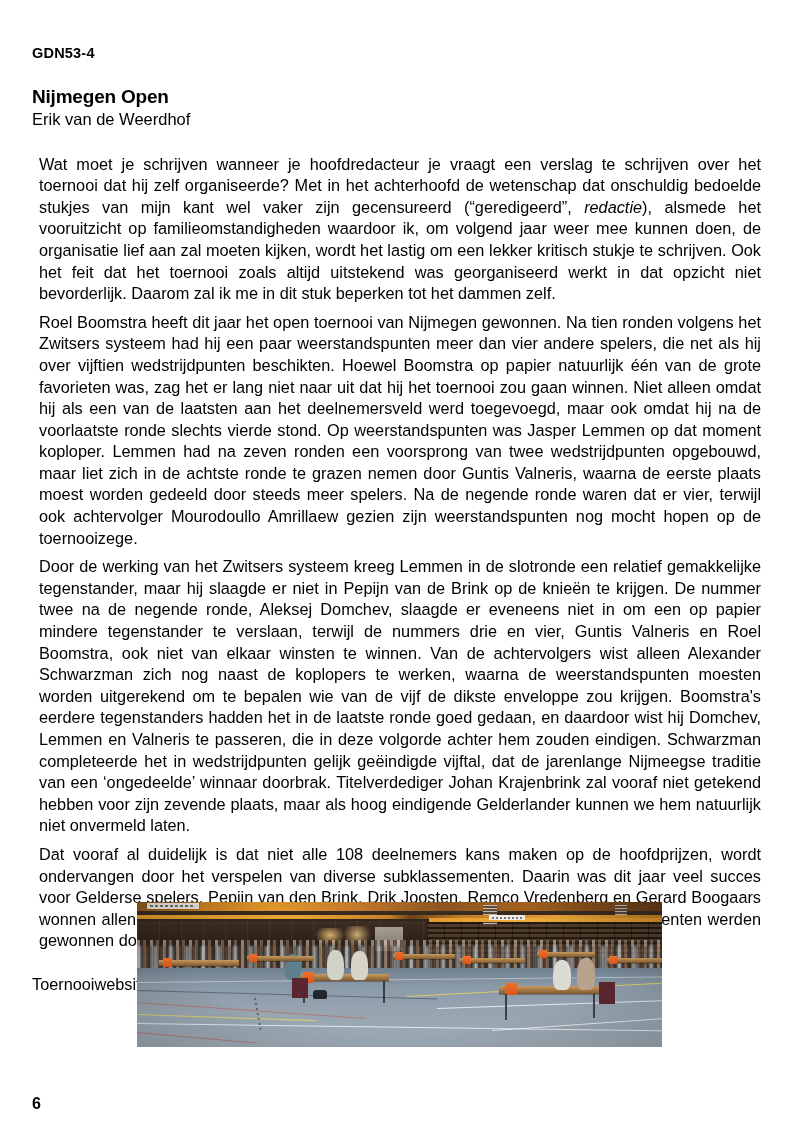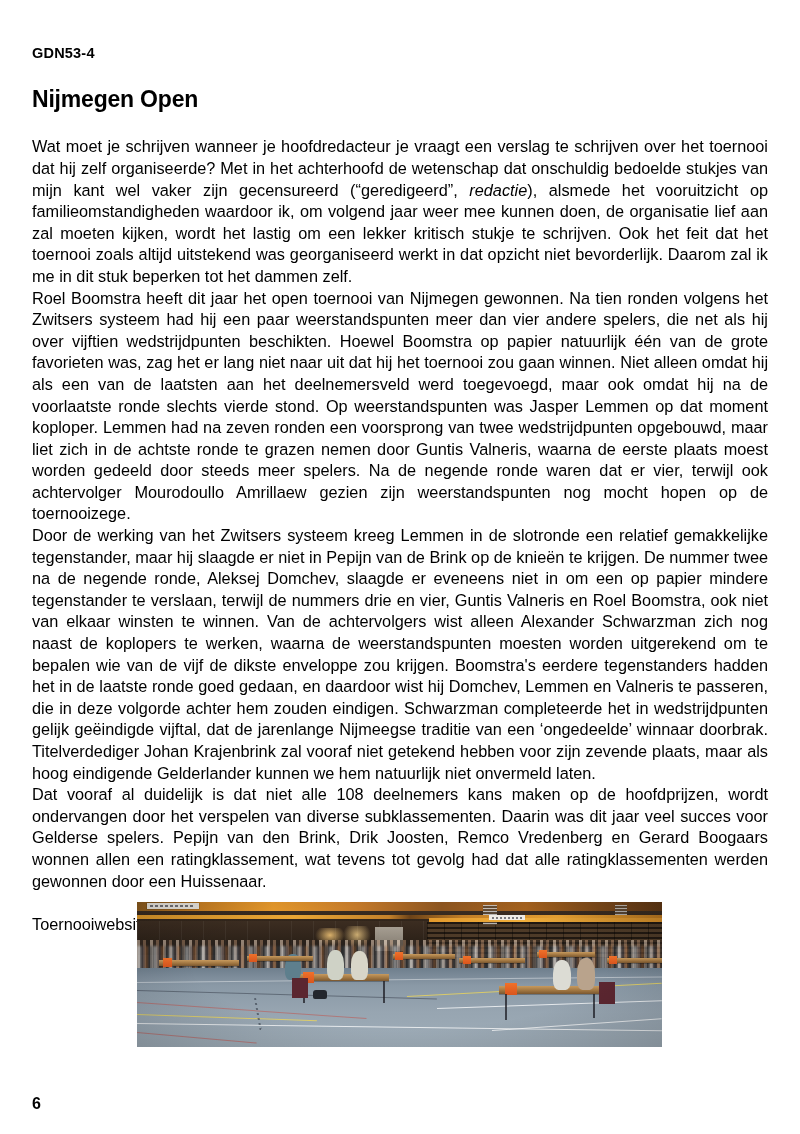--- a/index.html
+++ b/index.html
@@ -31,21 +31,21 @@
 
   
   .doc-code {
     font-size: 14.5px;
     font-weight: bold;
     letter-spacing: 0.2px;
     margin: 0 0 24px 0;
     line-height: 1.1;
   }
   .article-title {
-    font-size: 23px;
+    font-size: 19px;
     font-weight: bold;
     letter-spacing: -0.2px;
     margin: 0 0 2px 0;
     line-height: 1.15;
   }
   .article-author {
     font-size: 16.5px;
     font-weight: normal;
     margin: 0;
     line-height: 1.2;
@@ -53,21 +53,21 @@
 
   
   .body-block {
     margin-top: 24px;
   }
   .para {
     font-size: 16.3px;
     line-height: 21.6px;
     text-align: justify;
     text-justify: inter-word;
-    margin: 0;
+    margin: 7px;
     hyphens: none;
   }
   .para em {
     font-style: italic;
   }
 
   .website-line {
     font-size: 16.3px;
     line-height: 21.6px;
     margin: 22px 0 0 0;
@@ -262,20 +262,21 @@
 </head>
 <body>
 
 <div class="page">
   <div class="content">
 
     <div class="doc-code">GDN53-4</div>
 
     <h1 class="article-title">Nijmegen Open</h1>
 
+    <div class="article-author">Erik van de Weerdhof</div>
 
     <div class="body-block">
 
       <p class="para"><span>Wat moet je schrijven wanneer je hoofdredacteur je vraagt een verslag te schrijven over het toernooi dat hij zelf organiseerde? Met in het achterhoofd de wetenschap dat onschuldig bedoelde stukjes van mijn kant wel vaker zijn gecensureerd (“geredigeerd”, </span><em>redactie</em><span>), alsmede het vooruitzicht op familieomstandigheden waardoor ik, om volgend jaar weer mee kunnen doen, de organisatie lief aan zal moeten kijken, wordt het lastig om een lekker kritisch stukje te schrijven. Ook het feit dat het toernooi zoals altijd uitstekend was georganiseerd werkt in dat opzicht niet bevorderlijk. Daarom zal ik me in dit stuk beperken tot het dammen zelf.</span></p>
 
       <p class="para">Roel Boomstra heeft dit jaar het open toernooi van Nijmegen gewonnen. Na tien ronden volgens het Zwitsers systeem had hij een paar weerstandspunten meer dan vier andere spelers, die net als hij over vijftien wedstrijdpunten beschikten. Hoewel Boomstra op papier natuurlijk één van de grote favorieten was, zag het er lang niet naar uit dat hij het toernooi zou gaan winnen. Niet alleen omdat hij als een van de laatsten aan het deelnemersveld werd toegevoegd, maar ook omdat hij na de voorlaatste ronde slechts vierde stond. Op weerstandspunten was Jasper Lemmen op dat moment koploper. Lemmen had na zeven ronden een voorsprong van twee wedstrijdpunten opgebouwd, maar liet zich in de achtste ronde te grazen nemen door Guntis Valneris, waarna de eerste plaats moest worden gedeeld door steeds meer spelers. Na de negende ronde waren dat er vier, terwijl ook achtervolger Mourodoullo Amrillaew gezien zijn weerstandspunten nog mocht hopen op de toernooizege.</p>
 
       <p class="para">Door de werking van het Zwitsers systeem kreeg Lemmen in de slotronde een relatief gemakkelijke tegenstander, maar hij slaagde er niet in Pepijn van de Brink op de knieën te krijgen. De nummer twee na de negende ronde, Aleksej Domchev, slaagde er eveneens niet in om een op papier mindere tegenstander te verslaan, terwijl de nummers drie en vier, Guntis Valneris en Roel Boomstra, ook niet van elkaar winsten te winnen. Van de achtervolgers wist alleen Alexander Schwarzman zich nog naast de koplopers te werken, waarna de weerstandspunten moesten worden uitgerekend om te bepalen wie van de vijf de dikste enveloppe zou krijgen. Boomstra's eerdere tegenstanders hadden het in de laatste ronde goed gedaan, en daardoor wist hij Domchev, Lemmen en Valneris te passeren, die in deze volgorde achter hem zouden eindigen. Schwarzman completeerde het in wedstrijdpunten gelijk geëindigde vijftal, dat de jarenlange Nijmeegse traditie van een ‘ongedeelde’ winnaar doorbrak. Titelverdediger Johan Krajenbrink zal vooraf niet getekend hebben voor zijn zevende plaats, maar als hoog eindigende Gelderlander kunnen we hem natuurlijk niet onvermeld laten.</p>
 
       <p class="para">Dat vooraf al duidelijk is dat niet alle 108 deelnemers kans maken op de hoofdprijzen, wordt ondervangen door het verspelen van diverse subklassementen. Daarin was dit jaar veel succes voor Gelderse spelers. Pepijn van den Brink, Drik Joosten, Remco Vredenberg en Gerard Boogaars wonnen allen een ratingklassement, wat tevens tot gevolg had dat alle ratingklassementen werden gewonnen door een Huissenaar.</p>

